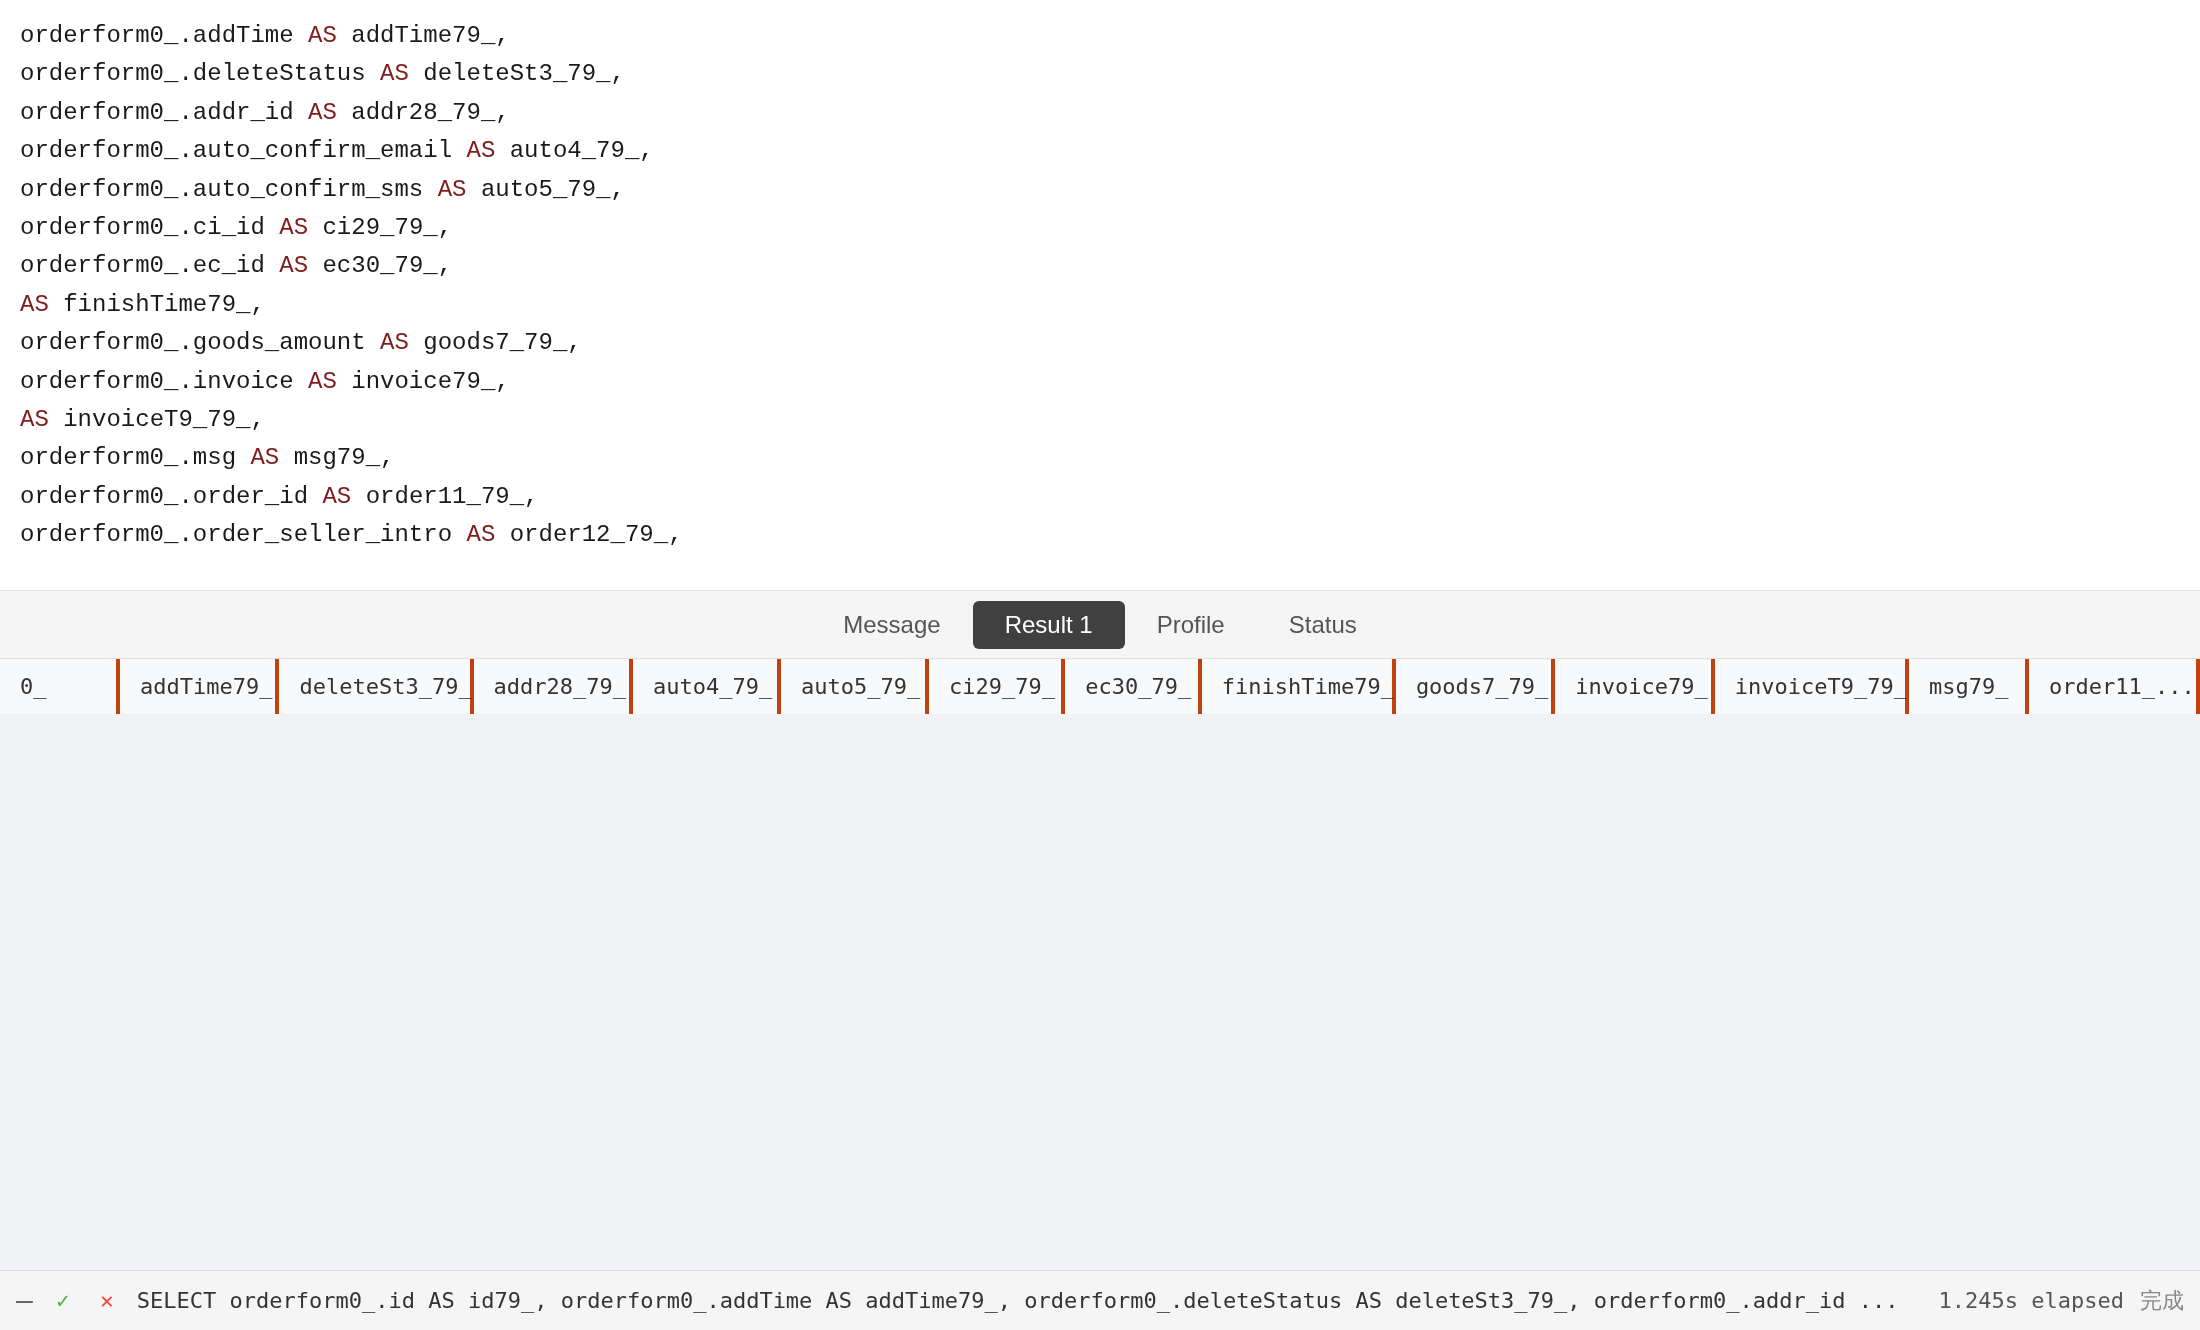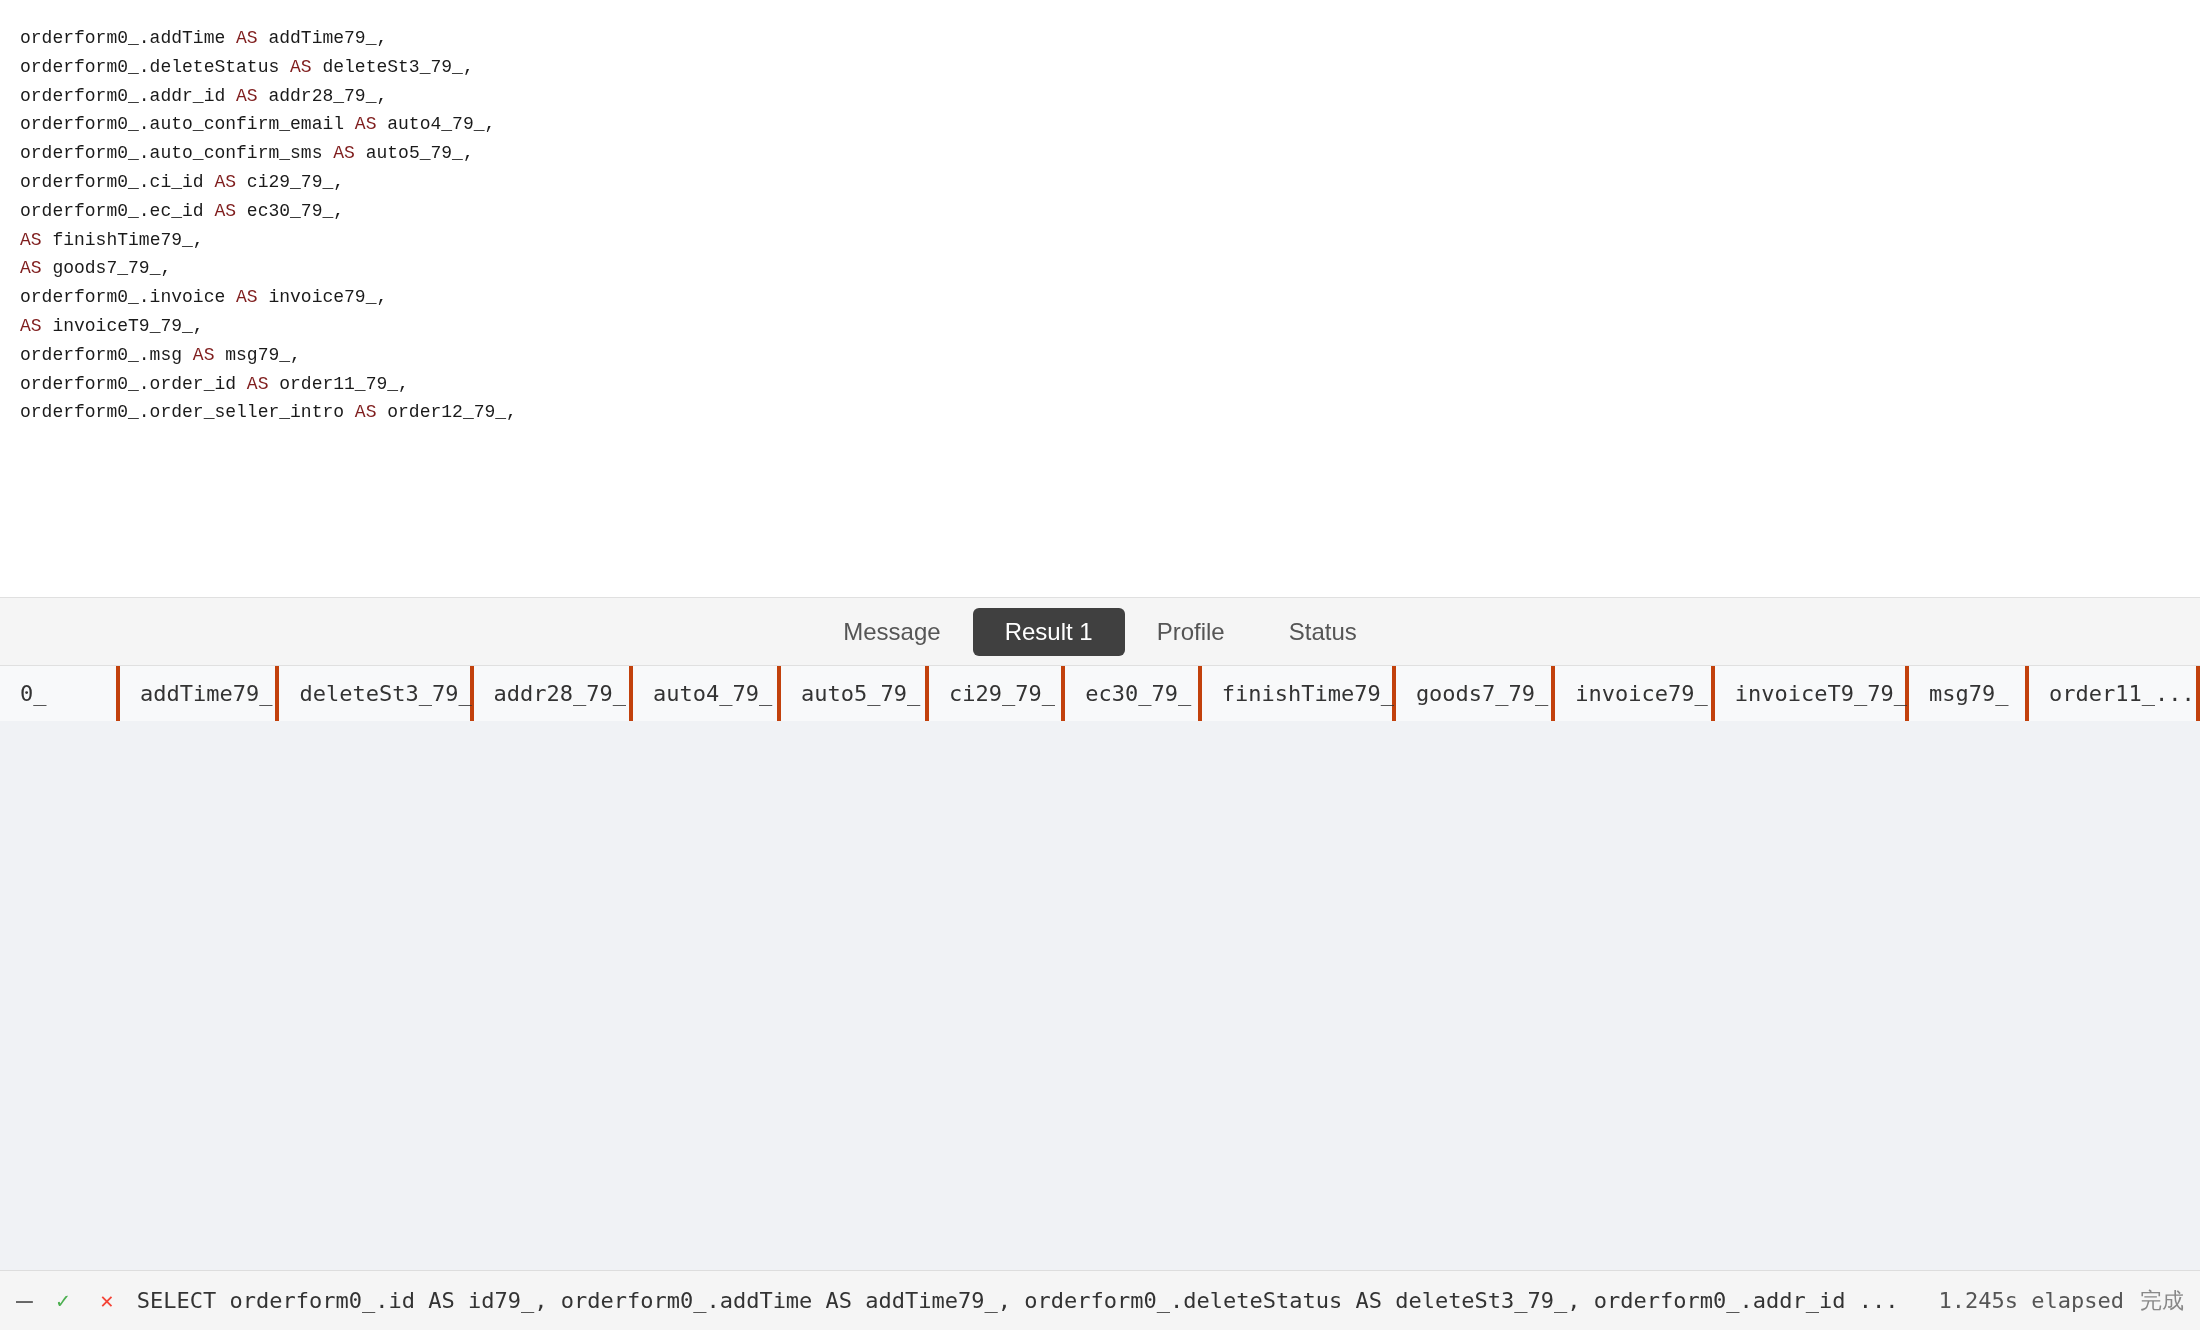--- a/index.html
+++ b/index.html
@@ -15,23 +15,23 @@
       height: 1330px;
       overflow: hidden;
       display: flex;
       flex-direction: column;
     }
 
     
     .code-area {
       flex: 1;
       background: #ffffff;
-      padding: 24px 20px;
-      overflow: hidden;
-      font-size: 18px;
+      padding: 17px 20px;
+      overflow: hidden;
+      font-size: 24px;
       line-height: 1.6;
       color: #1a1a1a;
     }
 
     .code-line {
       display: flex;
       flex-wrap: wrap;
       align-items: baseline;
       white-space: pre;
     }
@@ -167,21 +167,21 @@
 
 <div class="code-area" id="code-area">
     <div class="code-line"><span class="code-normal">orderform0_.addTime </span><span class="code-keyword">AS</span><span class="code-normal"> addTime79_,</span></div>
     <div class="code-line"><span class="code-normal">orderform0_.deleteStatus </span><span class="code-keyword">AS</span><span class="code-normal"> deleteSt3_79_,</span></div>
     <div class="code-line"><span class="code-normal">orderform0_.addr_id </span><span class="code-keyword">AS</span><span class="code-normal"> addr28_79_,</span></div>
     <div class="code-line"><span class="code-normal">orderform0_.auto_confirm_email </span><span class="code-keyword">AS</span><span class="code-normal"> auto4_79_,</span></div>
     <div class="code-line"><span class="code-normal">orderform0_.auto_confirm_sms </span><span class="code-keyword">AS</span><span class="code-normal"> auto5_79_,</span></div>
     <div class="code-line"><span class="code-normal">orderform0_.ci_id </span><span class="code-keyword">AS</span><span class="code-normal"> ci29_79_,</span></div>
     <div class="code-line"><span class="code-normal">orderform0_.ec_id </span><span class="code-keyword">AS</span><span class="code-normal"> ec30_79_,</span></div>
     <div class="code-line"><span class="code-keyword">AS</span><span class="code-normal"> finishTime79_,</span></div>
-    <div class="code-line"><span class="code-keyword">AS</span><span class="code-normal"> goods7_79_,</span></div>
+    <div class="code-line"><span class="code-normal">orderform0_.goods_amount </span><span class="code-keyword">AS</span><span class="code-normal"> goods7_79_,</span></div>
     <div class="code-line"><span class="code-normal">orderform0_.invoice </span><span class="code-keyword">AS</span><span class="code-normal"> invoice79_,</span></div>
     <div class="code-line"><span class="code-keyword">AS</span><span class="code-normal"> invoiceT9_79_,</span></div>
     <div class="code-line"><span class="code-normal">orderform0_.msg </span><span class="code-keyword">AS</span><span class="code-normal"> msg79_,</span></div>
     <div class="code-line"><span class="code-normal">orderform0_.order_id </span><span class="code-keyword">AS</span><span class="code-normal"> order11_79_,</span></div>
     <div class="code-line"><span class="code-normal">orderform0_.order_seller_intro </span><span class="code-keyword">AS</span><span class="code-normal"> order12_79_,</span></div>
   </div>
 
 <div class="tab-bar" id="tab-bar">
     <div class="tab-item">Message</div>
     <div class="tab-item active">Result 1</div>

